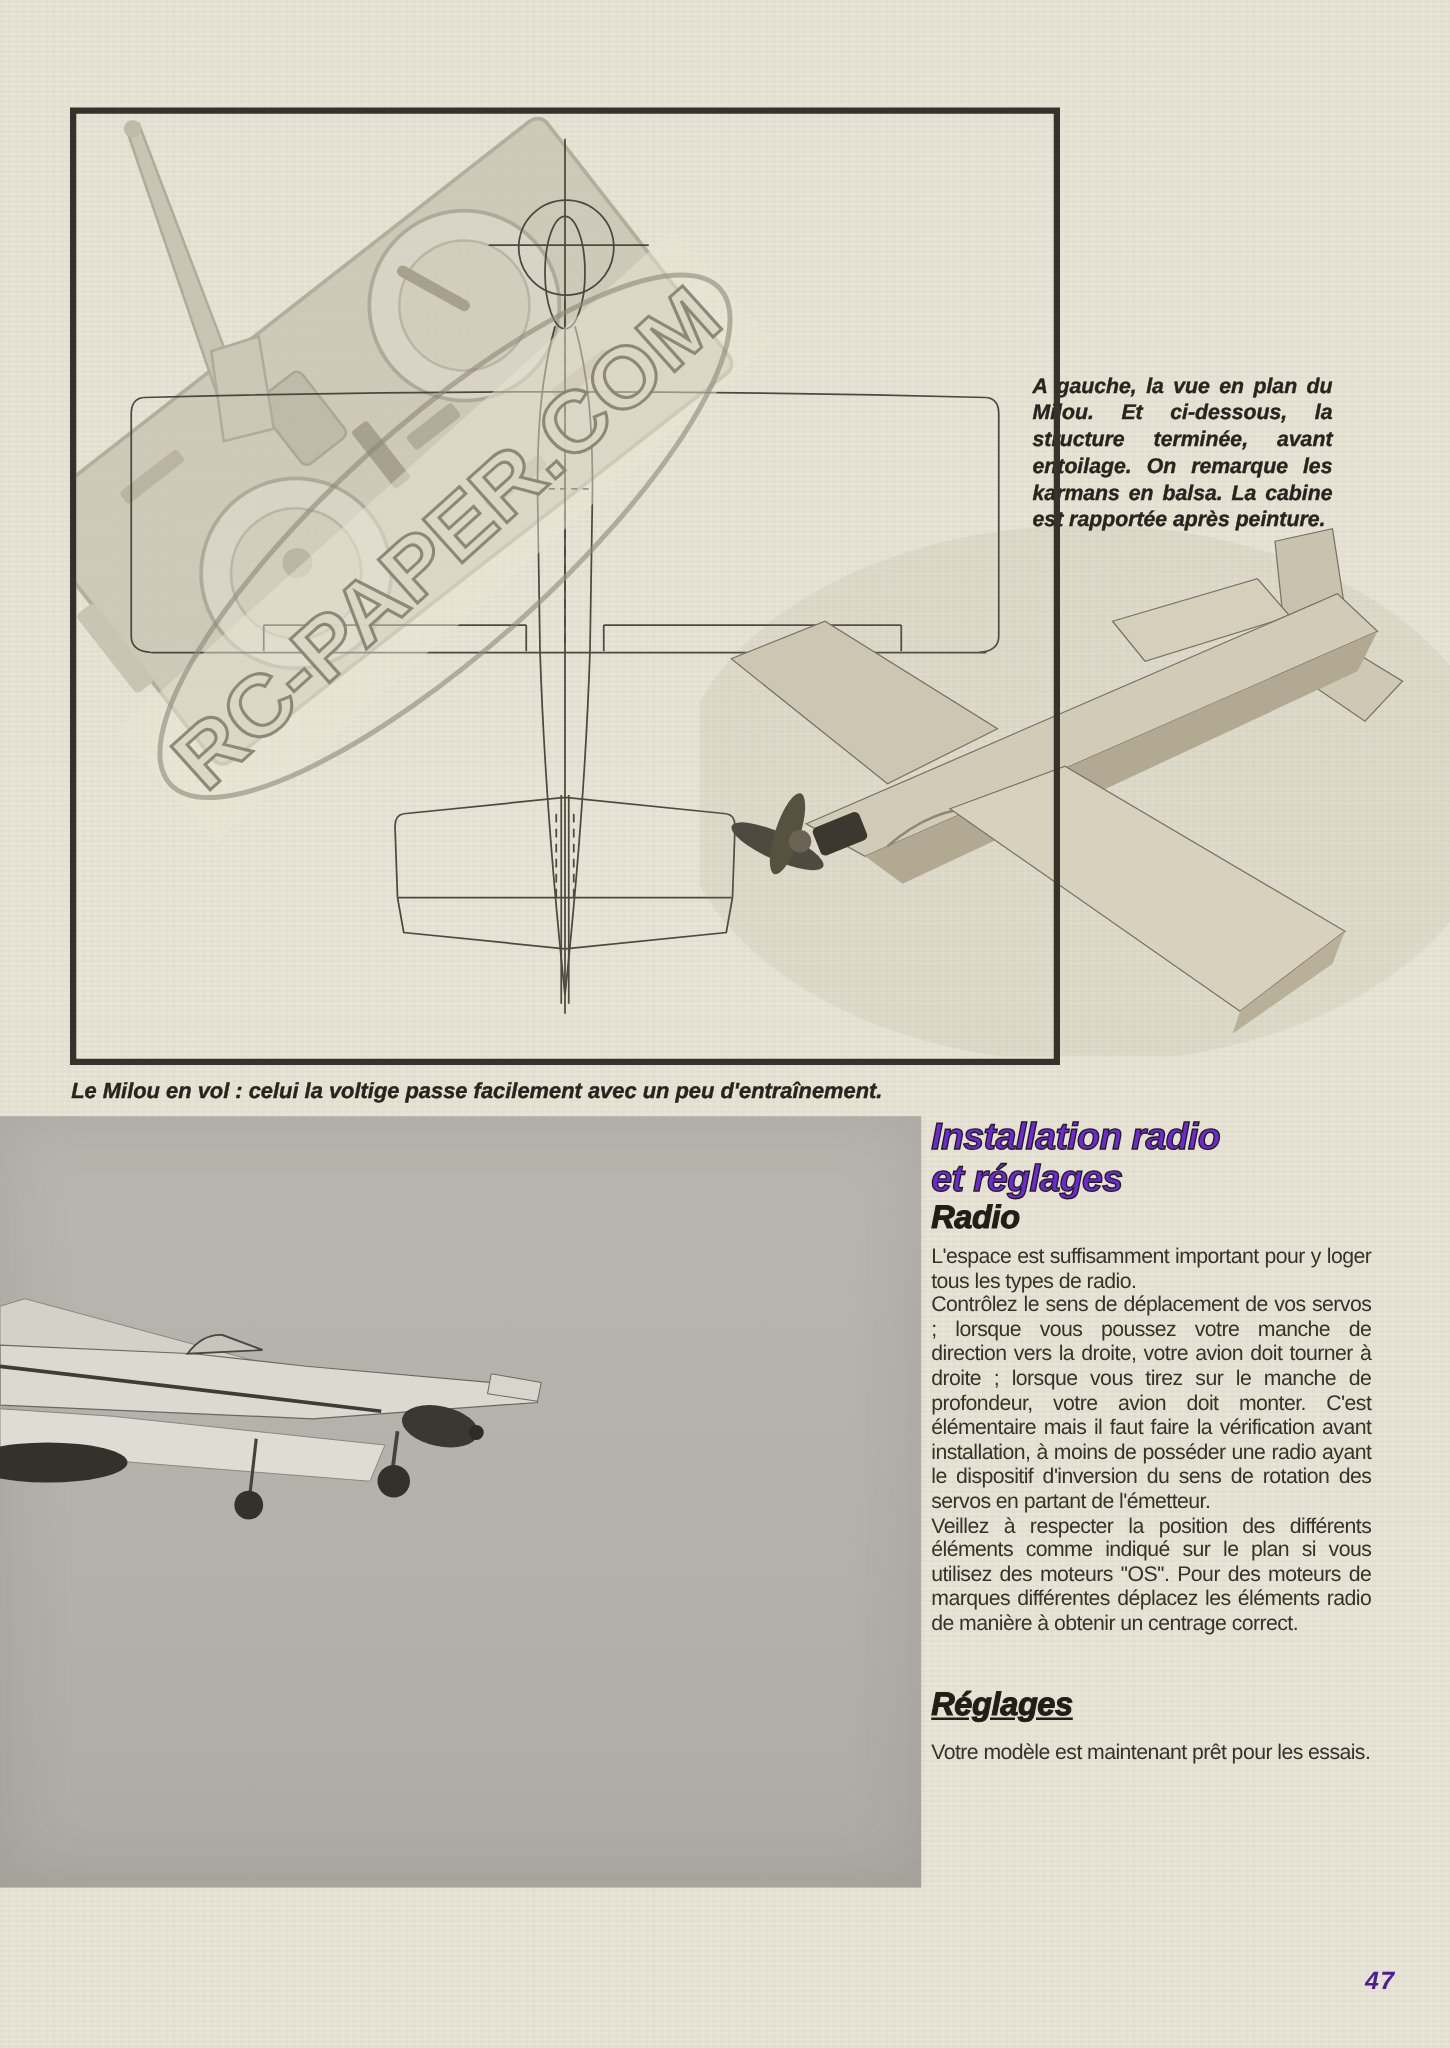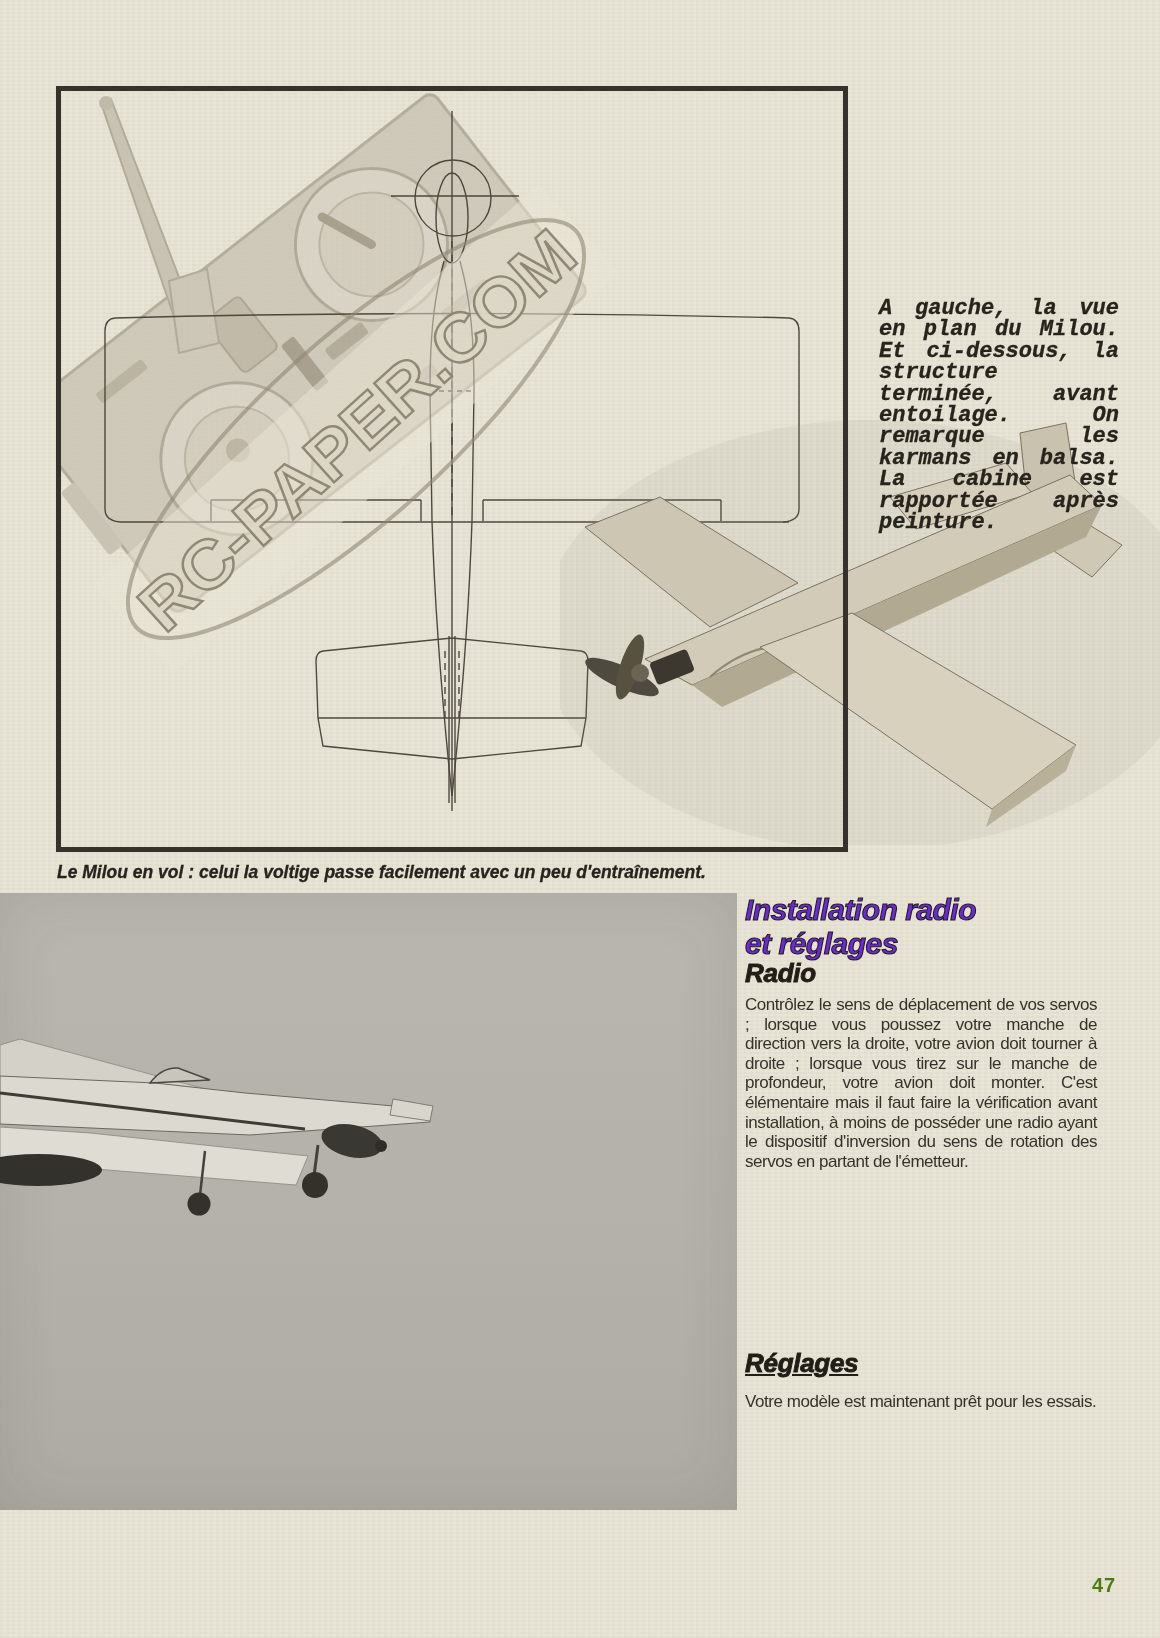--- a/index.html
+++ b/index.html
@@ -19,22 +19,22 @@
     border:5px solid #36322b;z-index:6;pointer-events:none;
   }
   .plan-area{left:61px;top:91px;width:782px;height:756px;overflow:hidden;z-index:2;}
   .structure-photo{left:560px;top:415px;width:600px;height:430px;z-index:4;}
   
   .caption{
     font-weight:bold;font-style:italic;color:#27231d;
     -webkit-text-stroke:0.3px #27231d;
   }
   .caption-structure{
-    left:879px;top:298px;width:240px;
-    font-size:22px;line-height:21.4px;text-align:justify;z-index:5;font-family:Liberation Mono, monospace;
+    left:826px;top:298px;width:240px;
+    font-size:17px;line-height:21.4px;text-align:justify;z-index:5;
   }
   .caption-flight{
     left:57px;top:862px;width:690px;
     font-size:17.5px;line-height:21px;z-index:5;
   }
   
   .article-title{
     left:745px;top:893px;width:360px;
     font-size:30px;line-height:34px;font-weight:bold;font-style:italic;
     color:#6d28d9;-webkit-text-stroke:1.1px #211d17;
@@ -57,21 +57,21 @@
   .col-radio{top:995px;}
   .col-reglages{top:1392px;}
   
   .flight-photo{
     left:0;top:893px;width:737px;height:617px;z-index:3;
     background:linear-gradient(180deg,#b9b6af 0%,#b4b1aa 55%,#aeaba4 100%);
     box-shadow:inset 0 0 60px rgba(60,58,52,0.12);
   }
   .page-number{
     left:1092px;top:1574px;font-size:20px;font-weight:bold;
-    color:#4d7c0f;letter-spacing:1px;z-index:5;
+    color:#4c1d95;letter-spacing:1px;z-index:5;font-style:italic;
   }
 </style>
 </head>
 <body>
 
 <div class="abs plan-area">
   <svg width="782" height="756" viewBox="0 0 782 756">
 
     <g opacity="0.82">
       <g transform="translate(243,262) rotate(-38)">
@@ -161,21 +161,23 @@
 
 <div class="abs plan-frame-border"></div>
 
 <div class="abs caption caption-structure">A gauche, la vue en plan du Milou. Et ci-dessous, la structure terminée, avant entoilage. On remarque les karmans en balsa. La cabine est rapportée après peinture.</div>
 <div class="abs caption caption-flight">Le Milou en vol : celui la voltige passe facilement avec un peu d'entraînement.</div>
 
 <div class="abs article-title">Installation radio
 et réglages</div>
 <div class="abs section-heading heading-radio">Radio</div>
 <div class="abs body-col col-radio">
+  <p>L'espace est suffisamment important pour y loger tous les types de radio.</p>
   <p>Contrôlez le sens de déplacement de vos servos ; lorsque vous poussez votre manche de direction vers la droite, votre avion doit tourner à droite ; lorsque vous tirez sur le manche de profondeur, votre avion doit monter. C'est élémentaire mais il faut faire la vérification avant installation, à moins de posséder une radio ayant le dispositif d'inversion du sens de rotation des servos en partant de l'émetteur.</p>
+  <p>Veillez à respecter la position des différents éléments comme indiqué sur le plan si vous utilisez des moteurs ''OS''. Pour des moteurs de marques différentes déplacez les éléments radio de manière à obtenir un centrage correct.</p>
 </div>
 <div class="abs section-heading heading-reglages">Réglages</div>
 <div class="abs body-col col-reglages">
   <p>Votre modèle est maintenant prêt pour les essais.</p>
 </div>
 
 <div class="abs flight-photo">
   <svg width="737" height="617" viewBox="0 0 737 617">
 
     <polygon points="0,152 20,146 235,204 0,198" fill="#d4d1c9" stroke="#8a877f" stroke-width="0.8"></polygon>

